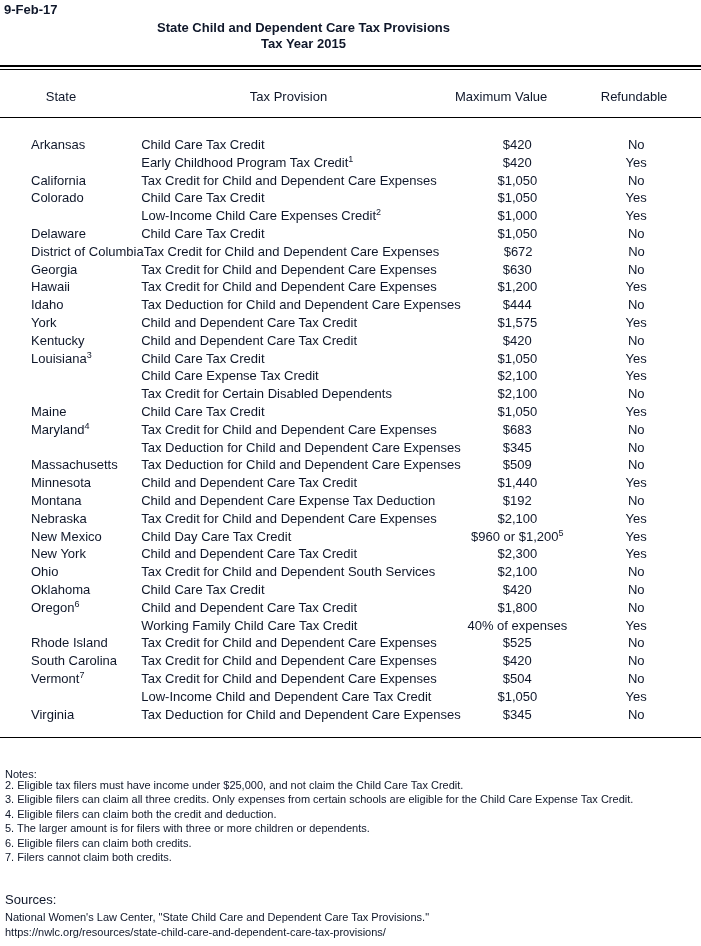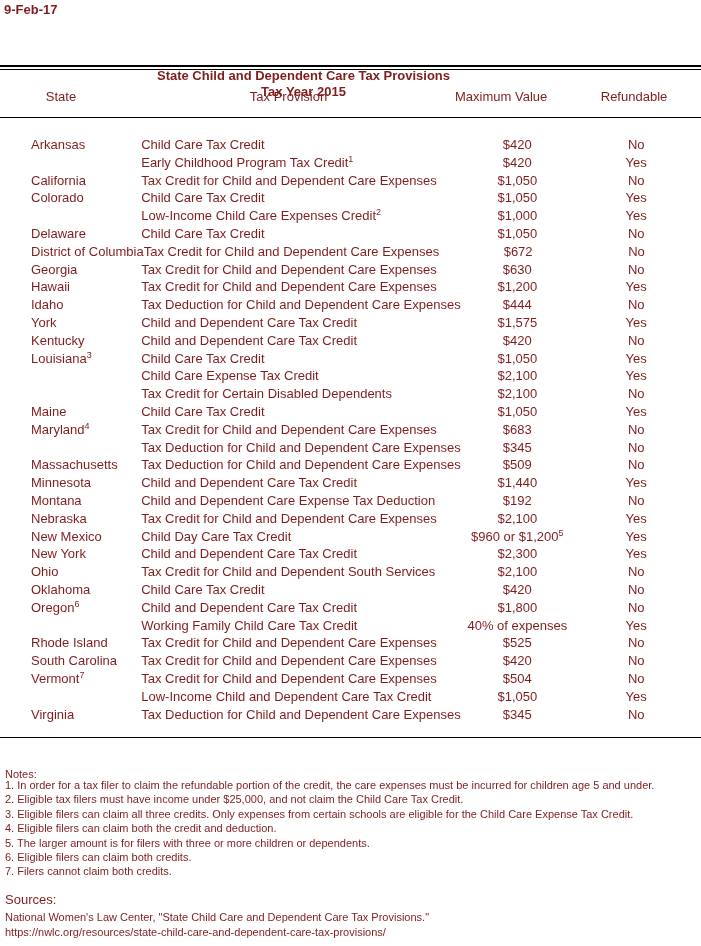--- a/index.html
+++ b/index.html
@@ -1,41 +1,40 @@
 <!DOCTYPE html>
 <html><head>
 <meta charset="utf-8">
 <style>
   html, body { margin: 0; padding: 0; background: #ffffff; }
   .page {
     position: relative;
     width: 701px;
     height: 946px;
     background: #ffffff;
-    color: #7f1d1d;
+    color: #0f172a;
     font-family: "Liberation Sans", sans-serif;
     overflow: hidden;
   }
   .date {
     position: absolute;
     left: 4px;
     top: 2px;
     font-size: 13px;
     font-weight: bold;
   }
   .title-block {
     position: absolute;
     top: 20px;
     left: 0;
     width: 607px;
     text-align: center;
     font-size: 13px;
     font-weight: bold;
     line-height: 16px;
-    margin-top: 48px;
   }
   .rule-double {
     position: absolute;
     left: 0;
     top: 65px;
     width: 701px;
     height: 2px;
     border-top: 2px solid #000;
     border-bottom: 1px solid #000;
   }
@@ -334,21 +333,20 @@
         <div class="c-prov"><span>Tax Deduction for Child and Dependent Care Expenses</span></div>
         <div class="c-val"><span>$345</span></div>
         <div class="c-ref"><span>No</span></div>
       </div>
     </div>
 
   <div class="rule rule-bottom"></div>
 
   <div class="notes-label">Notes:</div>
   <div class="notes-list">
-      <div>1. In order for a tax filer to claim the refundable portion of the credit, the care expenses must be incurred for children age 5 and under.</div>
       <div>2. Eligible tax filers must have income under $25,000, and not claim the Child Care Tax Credit.</div>
       <div>3. Eligible filers can claim all three credits. Only expenses from certain schools are eligible for the Child Care Expense Tax Credit.</div>
       <div>4. Eligible filers can claim both the credit and deduction.</div>
       <div>5. The larger amount is for filers with three or more children or dependents.</div>
       <div>6. Eligible filers can claim both credits.</div>
       <div>7. Filers cannot claim both credits.</div>
     </div>
 
   <div class="sources-label">Sources:</div>
   <div class="sources-list">

